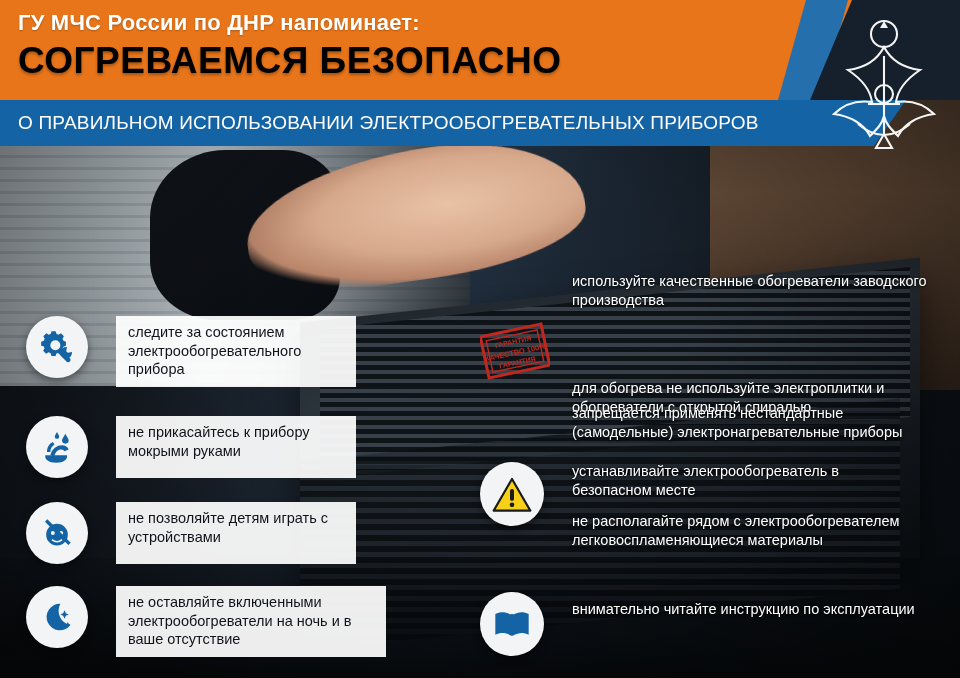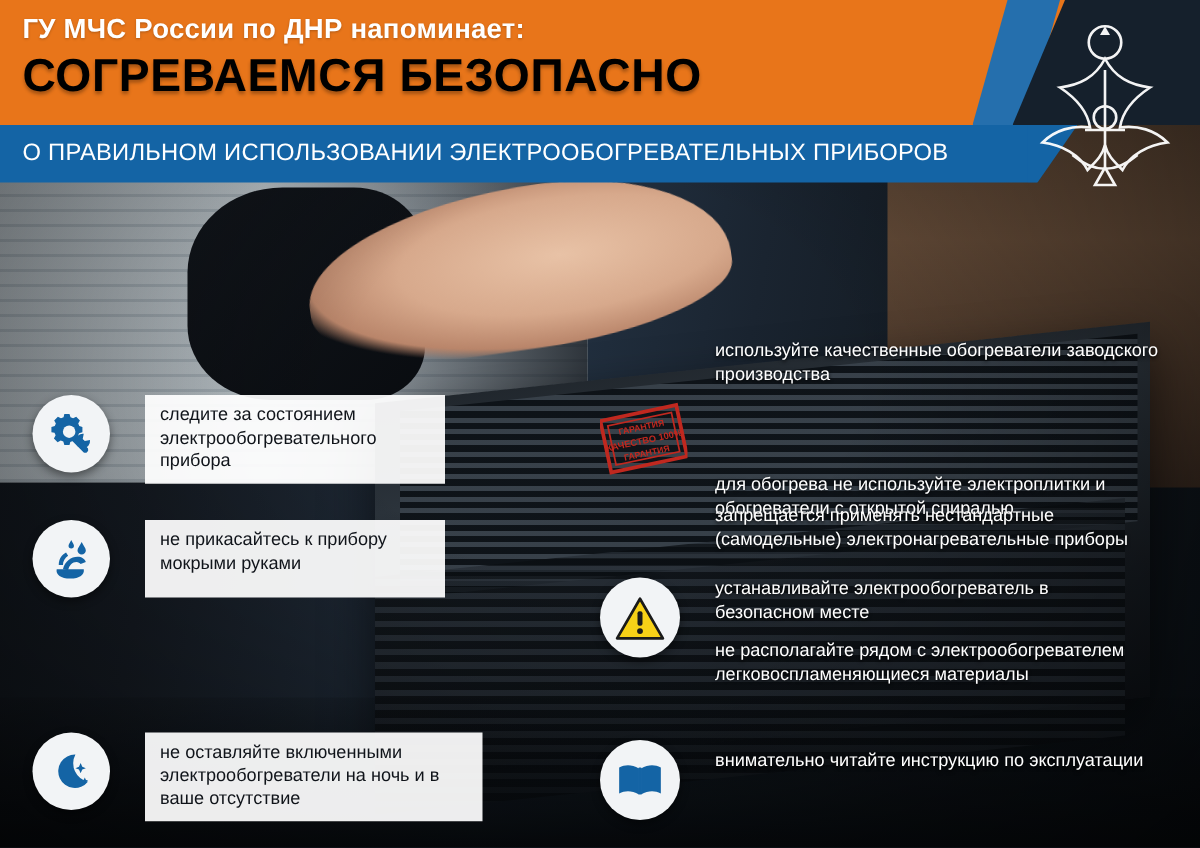--- a/index.html
+++ b/index.html
@@ -103,20 +103,21 @@
     text-shadow:0 1px 2px rgba(0,0,0,.25);
   }
   .h-line2{
     position:absolute;left:18px;top:40px;
     color:#000000;font-weight:bold;font-size:37px;letter-spacing:.5px;
     text-shadow:0 2px 3px rgba(0,0,0,.3);
   }
   .subbar{
     position:absolute;left:0;top:100px;width:830px;height:46px;
     background:#1464a5;
+    padding-left:44px;
   }
   .subbar .edge{
     position:absolute;right:-32px;top:0;width:40px;height:46px;
     background:#1464a5;
     clip-path:polygon(0 0,100% 0,20% 100%,0 100%);
   }
   .subbar span{
     position:absolute;left:18px;top:12px;
     color:#ffffff;font-size:19px;letter-spacing:.2px;
   }
@@ -230,20 +231,34 @@
           <path d="M16 34c2-8 8-12 14-12 4 0 7 2 8 5l-5 2c-1-1-2-2-4-2-4 0-7 3-8 8z"></path>
           <path d="M10 34h26c1 5-4 9-13 9s-14-4-13-9z"></path>
           <path d="M34 8c2 4 4 6 4 8a4 4 0 1 1-8 0c0-2 2-4 4-8z"></path>
           <path d="M24 6c1.4 3 2.6 4.2 2.6 5.6a2.6 2.6 0 1 1-5.2 0c0-1.4 1.2-2.6 2.6-5.6z"></path>
         </g>
       </svg>
     </div>
     <div class="txtbox">не прикасайтесь к прибору мокрыми руками</div>
   </div>
 
+  <div class="item" style="left:26px;top:502px;width:330px;">
+    <div class="badge">
+      <svg viewBox="0 0 48 48" width="40" height="40" aria-hidden="true">
+        <g fill="#1464a5">
+          <circle cx="24" cy="26" r="13"></circle>
+          <circle cx="19" cy="24" r="2.4" fill="#f2f4f6"></circle>
+          <circle cx="29" cy="24" r="2.4" fill="#f2f4f6"></circle>
+          <path d="M18 32 q6 5 12 0" stroke="#f2f4f6" stroke-width="2" fill="none"></path>
+          <path d="M11 9 l28 28" stroke="#1464a5" stroke-width="4" fill="none"></path>
+        </g>
+      </svg>
+    </div>
+    <div class="txtbox">не позволяйте детям играть с устройствами</div>
+  </div>
 
   <div class="item" style="left:26px;top:586px;width:360px;">
     <div class="badge">
       <svg viewBox="0 0 48 48" width="40" height="40" aria-hidden="true">
         <g fill="#1464a5">
           <path d="M28 8a16 16 0 1 0 12 26A18 18 0 0 1 28 8z"></path>
           <path d="M33 16l1.6 3.6L38 21l-3.4 1.4L33 26l-1.6-3.6L28 21l3.4-1.4z"></path>
           <path d="M37 30l1 2.2 2.2 1-2.2 1-1 2.2-1-2.2-2.2-1 2.2-1z"></path>
         </g>
       </svg>

